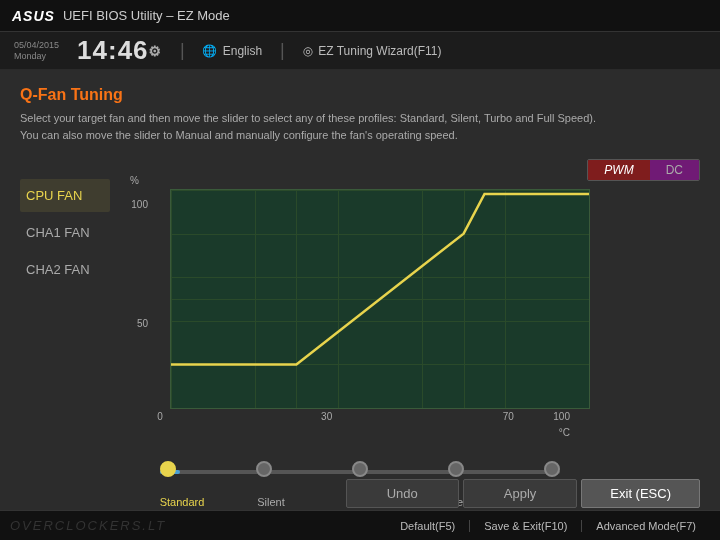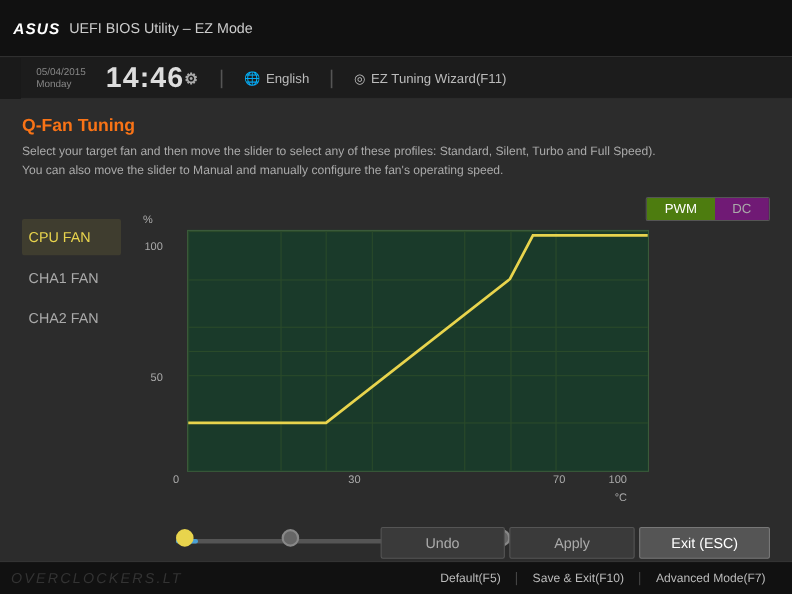--- a/index.html
+++ b/index.html
@@ -9,21 +9,21 @@
       background: #1a1a1a;
       font-family: Arial, sans-serif;
       color: #ccc;
       overflow: hidden;
       position: relative;
     }
 
     
     .header {
       background: #111;
-      height: 52px;
+      height: 32px;
       display: flex;
       align-items: center;
       padding: 0 12px;
       border-bottom: 1px solid #333;
     }
     .asus-logo {
       color: #fff;
       font-weight: bold;
       font-size: 14px;
       font-style: italic;
@@ -37,21 +37,20 @@
 
     
     .datetime-bar {
       background: #1c1c1c;
       height: 38px;
       display: flex;
       align-items: center;
       padding: 0 14px;
       gap: 18px;
       border-bottom: 1px solid #2a2a2a;
-      margin-left: 19px;
     }
     .date-block {
       display: flex;
       flex-direction: column;
       font-size: 9px;
       color: #888;
       line-height: 1.2;
     }
     .time-display {
       font-size: 26px;
@@ -148,22 +147,23 @@
     }
     .toggle-btn {
       padding: 3px 16px;
       font-size: 12px;
       cursor: pointer;
       background: #701a75;
       color: #aaa;
       border: none;
     }
     .toggle-btn.active {
-      background: #4d7c0f;
+      background: #7f1d1d;
       color: #fff;
+      font-style: italic;
     }
 
     .chart-wrapper {
       margin-top: 30px;
       position: relative;
     }
 
     .y-label {
       position: absolute;
       left: 0;
@@ -408,21 +408,21 @@
 
             <svg class="fan-curve-svg" viewBox="0 0 420 220" preserveAspectRatio="none">
 
               <polyline points="0,176 126,176 294,44 315,4 420,4" fill="none" stroke="#e8d44d" stroke-width="2.5"></polyline>
             </svg>
           </div>
         </div>
 
         <div style="margin-left:20px; display:flex; justify-content:space-between; width:420px; padding: 2px 0;">
           <span style="font-size:10px;color:#aaa;width:20px;text-align:center;">0</span>
-          <span style="font-size:10px;color:#aaa;width:20px;margin-left:115px;">30</span>
+          <span style="font-size:10px;color:#aaa;width:20px;text-align:center;margin-left:115px;">30</span>
           <span style="font-size:10px;color:#aaa;width:20px;text-align:center;margin-left:130px;">70</span>
           <span style="font-size:10px;color:#aaa;width:20px;text-align:right;">100</span>
         </div>
         <div style="text-align:right; margin-left:20px; width:420px; margin-top:-2px;">
           <span style="font-size:10px;color:#aaa;">°C</span>
         </div>
 
         <div class="slider-section">
           <div style="position:relative; padding: 8px 0;">
             <div class="slider-track">

